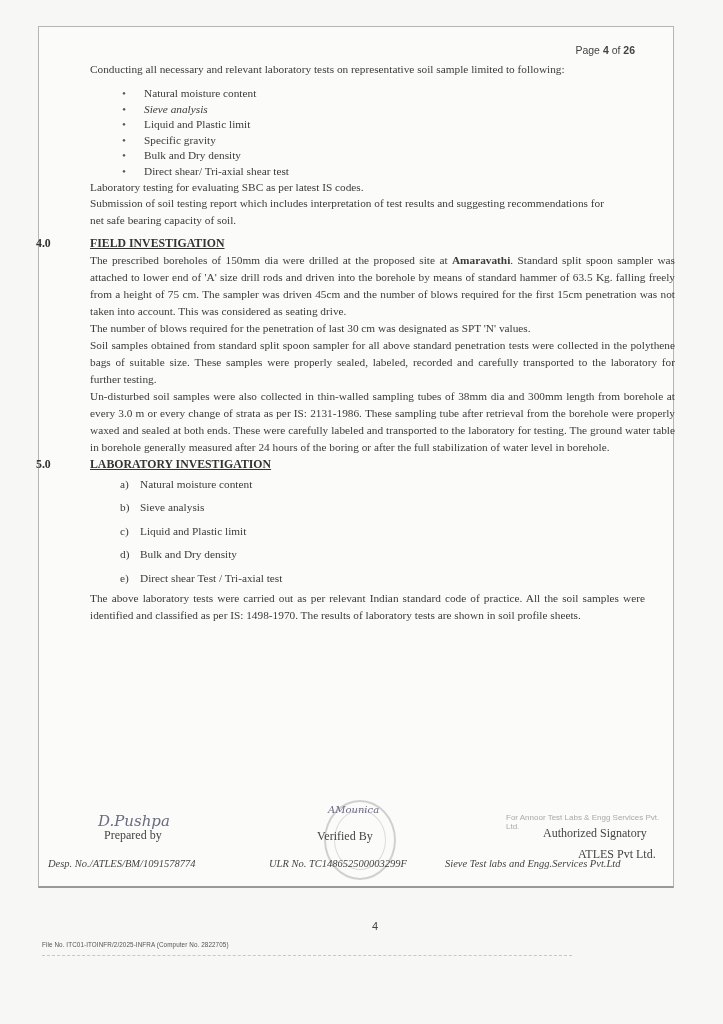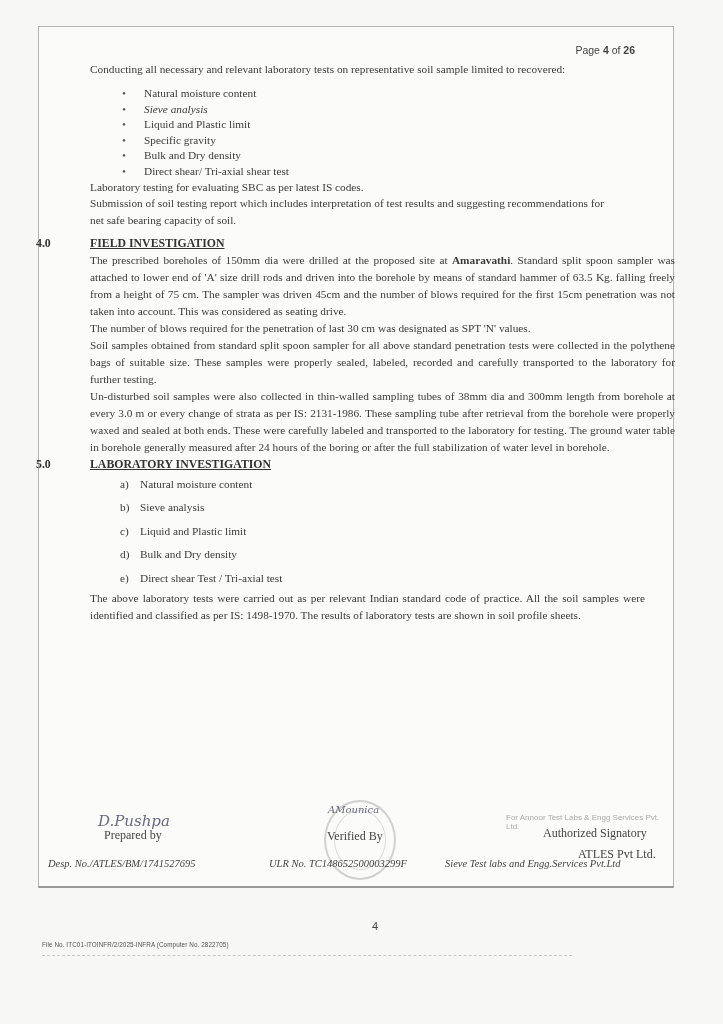--- a/index.html
+++ b/index.html
@@ -46,21 +46,21 @@
 </head>
 <body>
 
 <div class="frame"></div>
 
 <div class="page-no-top">
   <span>Page </span><b>4</b><span> of </span><b>26</b>
 </div>
 
 <div class="body-text" style="top:61px;">
-  <p class="justify" style="margin-bottom:8px;">Conducting all necessary and relevant laboratory tests on representative soil sample limited to recovered:</p>
+  <p class="justify" style="margin-bottom:8px;">Conducting all necessary and relevant laboratory tests on representative soil sample limited to following:</p>
   <ul class="bullets">
     <li>Natural moisture content</li>
     <li class="italic">Sieve analysis</li>
     <li>Liquid and Plastic limit</li>
     <li>Specific gravity</li>
     <li>Bulk and Dry density</li>
     <li>Direct shear/ Tri-axial shear test</li>
   </ul>
   <p style="line-height:15px;">Laboratory testing for evaluating SBC as per latest IS codes.</p>
   <p style="margin-bottom:6px; padding-right:70px;">Submission of soil testing report which includes interpretation of test results and suggesting recommendations for net safe bearing capacity of soil.</p>
@@ -88,24 +88,24 @@
   <p class="justify" style="padding-right:30px;">The above laboratory tests were carried out as per relevant Indian standard code of practice. All the soil samples were identified and classified as per IS: 1498-1970. The results of laboratory tests are shown in soil profile sheets.</p>
 </div>
 
 <div class="sig-area">
   <div class="stamp">
       <div class="stamp-inner"></div>
     </div>
   <span class="scribble" style="left:58px; top:12px; font-size:15px;">D.Pushpa</span>
   <span class="sig" style="left:64px; top:28px;">Prepared by</span>
   <span class="scribble" style="left:288px; top:4px; font-size:10px;">AMounica</span>
-  <span class="sig" style="left:287px; top:29px;">Verified By</span>
+  <span class="sig" style="left:277px; top:29px;">Verified By</span>
   <span class="faint" style="position:absolute; left:438px; top:13px;padding-left:28px;">For Annoor Test Labs &amp; Engg Services Pvt. Ltd.</span>
   <span class="sig" style="left:503px; top:26px;">Authorized Signatory</span>
   <span class="sig" style="left:538px; top:47px;">ATLES Pvt Ltd.</span>
-  <span class="foot-italic" style="left:8px;">Desp. No./ATLES/BM/1741527695</span>
+  <span class="foot-italic" style="left:8px;">Desp. No./ATLES/BM/1091578774</span>
   <span class="foot-italic" style="left:229px;">ULR No. TC148652500003299F</span>
   <span class="foot-italic" style="left:405px;">Sieve Test labs and Engg.Services Pvt.Ltd</span>
 </div>
 
 <div class="page-number">4</div>
 <div class="file-no">File No. ITC01-ITOINFR/2/2025-INFRA (Computer No. 2822705)</div>
 <div class="dash-line"></div>
 
 </body></html>

